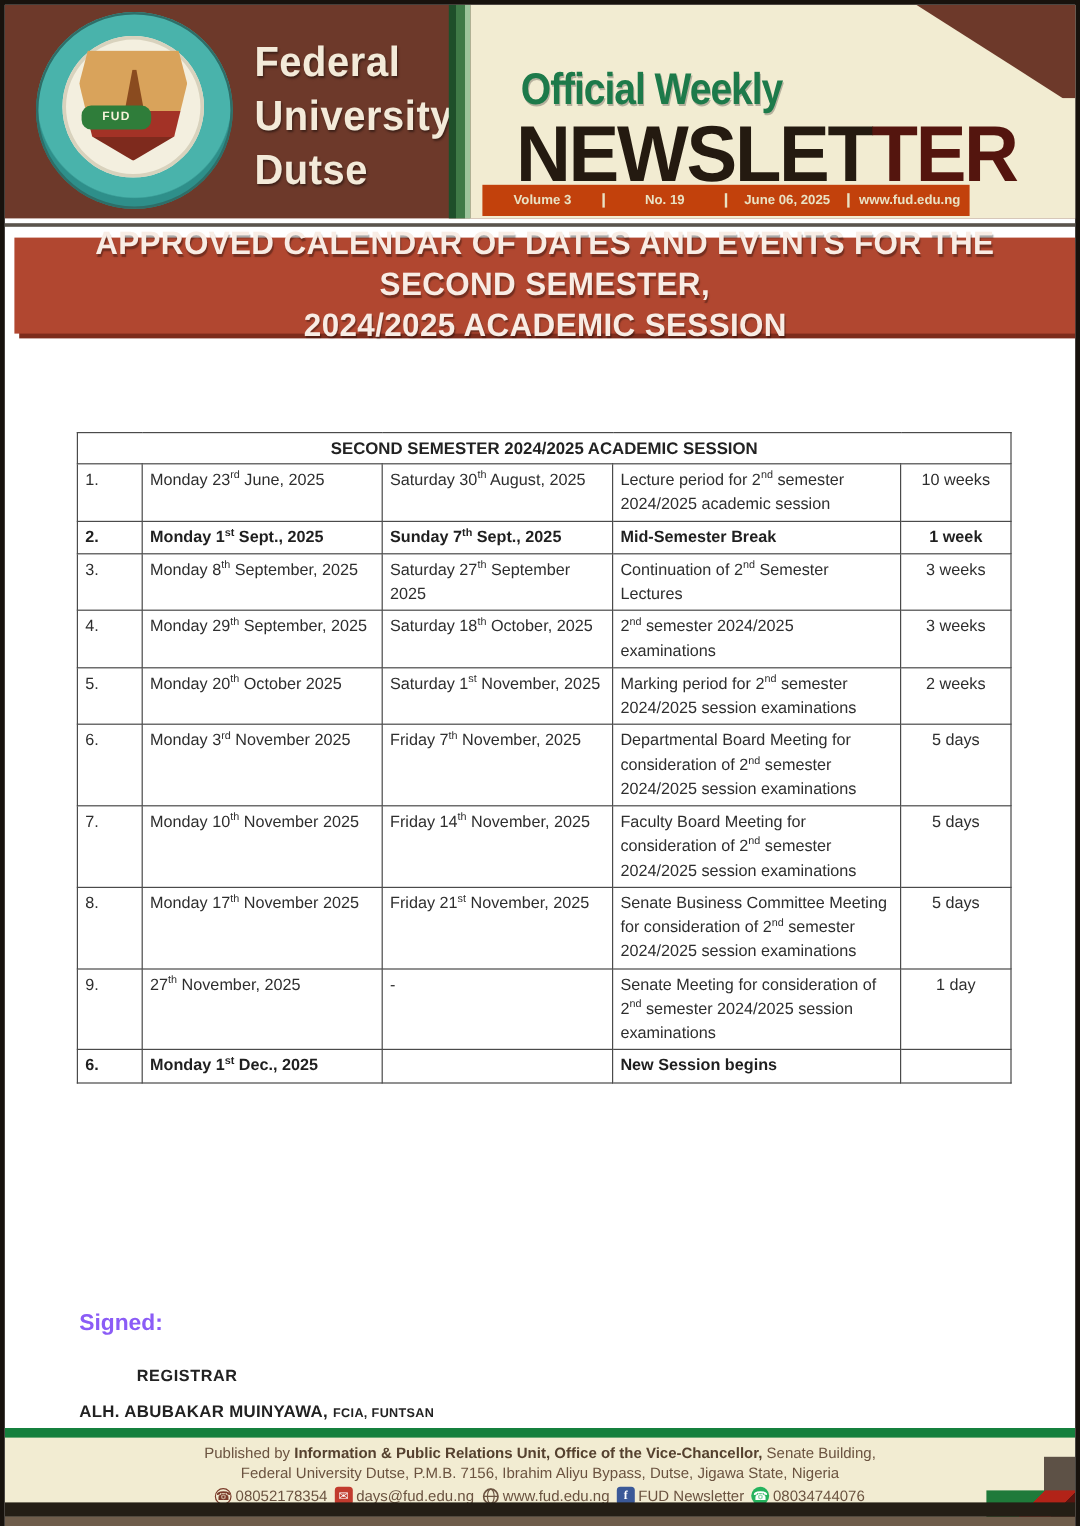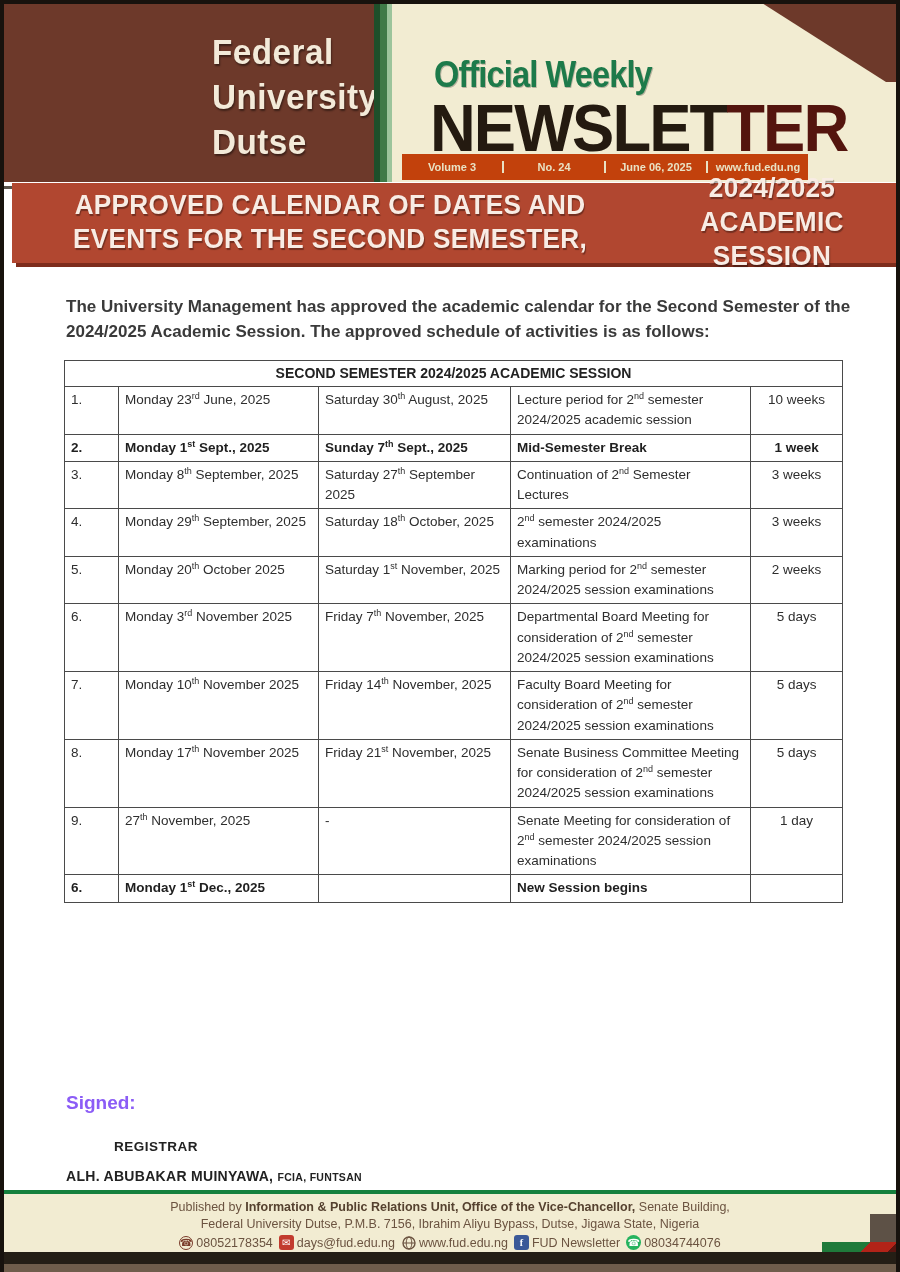--- a/index.html
+++ b/index.html
@@ -40,22 +40,22 @@
           transform:scaleX(.96); transform-origin:left top; color:#241a10; white-space:nowrap; }
   .nl-title .accent { color:#54150e; }
   .meta-bar { position:absolute; left:10px; top:150px; width:406px; height:26px; background:#c2410c;
           display:flex; align-items:center; color:#e9e2c4; font-size:11px; font-weight:bold; }
   .meta-cell { flex:1; text-align:center; padding:0 4px; border-right:2px solid #e9e2c4; white-space:nowrap; }
   .meta-cell:last-child { border-right:none; }
 
   .header-rule { position:absolute; left:0; top:182px; width:100%; height:3px; background:#5a544c; }
 
   
-  .banner { position:absolute; left:8px; top:179px; width:884px; height:80px; background:#b14730;
-          box-shadow:4px 4px 0 #7d2c1c; display:flex; flex-direction:row; justify-content:center; align-items:center; }
+  .banner { position:absolute; left:8px; top:194px; width:884px; height:80px; background:#b14730;
+          box-shadow:4px 4px 0 #7d2c1c; display:flex; flex-direction:column; justify-content:center; align-items:center; }
   .banner-line { color:#f8ece4; font-weight:800; font-size:27px; letter-spacing:0.3px; line-height:1.25;
           transform:scaleX(.97); text-shadow:1px 2px 1px rgba(0,0,0,.35); text-align:center; }
 
   
   .intro { position:absolute; left:62px; top:290px; width:800px; font-size:17px; font-weight:600;
           color:#3a3a3a; line-height:25px; }
 
   
   table.cal { position:absolute; left:60px; top:356px; width:778px; border-collapse:collapse;
           font-size:13.5px; color:#2e2e2e; table-layout:fixed; }
@@ -69,21 +69,21 @@
   sup { font-size:9px; line-height:0; }
 
   
   .signed-label { position:absolute; left:62px; top:1088px; font-size:19px; font-weight:bold; color:#8b5cf6; }
   .sig-name { position:absolute; left:62px; top:1116px; font-size:14px; font-weight:bold; color:#222; letter-spacing:0.3px;margin-top:48px; }
   .sig-name .suffix { font-size:10.5px; }
   .sig-title { position:absolute; left:62px; top:1135px; font-size:13.5px; font-weight:bold; color:#222; letter-spacing:0.5px;margin-left:48px; }
 
   
   .footer { position:absolute; left:0; top:1186px; width:100%; height:74px; background:#f2ecd2;
-          border-top:4px solid #15803d; text-align:center; color:#6b5340; font-size:12.5px; padding-top:5px; }
+          border-top:8px solid #15803d; text-align:center; color:#6b5340; font-size:12.5px; padding-top:5px; }
   .footer .l1 b { color:#55412f; }
   .footer .line { line-height:17px; }
   .contacts { display:flex; justify-content:center; align-items:center; gap:6px; margin-top:2px; }
   .cicon { display:inline-flex; justify-content:center; align-items:center; width:15px; height:15px;
           font-size:10px; color:#fff; border-radius:3px; }
   .cicon.phone { background:transparent; color:#7a3b2a; border:1.5px solid #7a3b2a; border-radius:50%; width:14px; height:14px; }
   .cicon.mail { background:#c23b2e; }
   .cicon.globe { background:transparent; }
   .cicon.fb { background:#3b5998; font-weight:bold; font-family:"Liberation Serif", serif; }
   .cicon.wa { background:#25b35e; border-radius:50%; }
@@ -96,47 +96,54 @@
           background:linear-gradient(135deg, #1f7a3a 0 45%, #b22318 45% 70%, #5a1510 70% 100%); }
 
   .globe-svg { display:block; }
 </style>
 </head>
 <body>
 
 <div class="page">
 
   <div class="masthead">
+    <div class="logo">
+      <div class="logo-inner">
+        <div class="logo-shield">
+          <div class="logo-giraffe"></div>
+        </div>
+        <div class="logo-band">FUD</div>
+      </div>
+    </div>
     <div class="univ-name">
         <div>Federal</div>
         <div>University</div>
         <div>Dutse</div>
       </div>
 
     <div class="news-panel">
       <div class="news-stripe"></div>
       <div class="news-wedge"></div>
       <div class="kicker">Official Weekly</div>
       <div class="nl-title"><span>NEWSLET</span><span class="accent">TER</span></div>
       <div class="meta-bar">
         <div class="meta-cell">Volume 3</div>
-        <div class="meta-cell">No. 24</div>
+        <div class="meta-cell">No. 19</div>
         <div class="meta-cell">June 06, 2025</div>
         <div class="meta-cell">www.fud.edu.ng</div>
       </div>
     </div>
   </div>
   <div class="header-rule"></div>
 
   <div class="banner">
     <div class="banner-line">APPROVED CALENDAR OF DATES AND EVENTS FOR THE SECOND SEMESTER,</div>
     <div class="banner-line">2024/2025 ACADEMIC SESSION</div>
   </div>
 
-  <div class="intro">The University Management has approved the academic calendar for the Second Semester of the 2024/2025 Academic Session. The approved schedule of activities is as follows:</div>
 
   <table class="cal">
     <colgroup>
       <col class="c-sn">
         <col class="c-start">
         <col class="c-end">
         <col class="c-act">
         <col class="c-dur">
     </colgroup>
     <thead>

